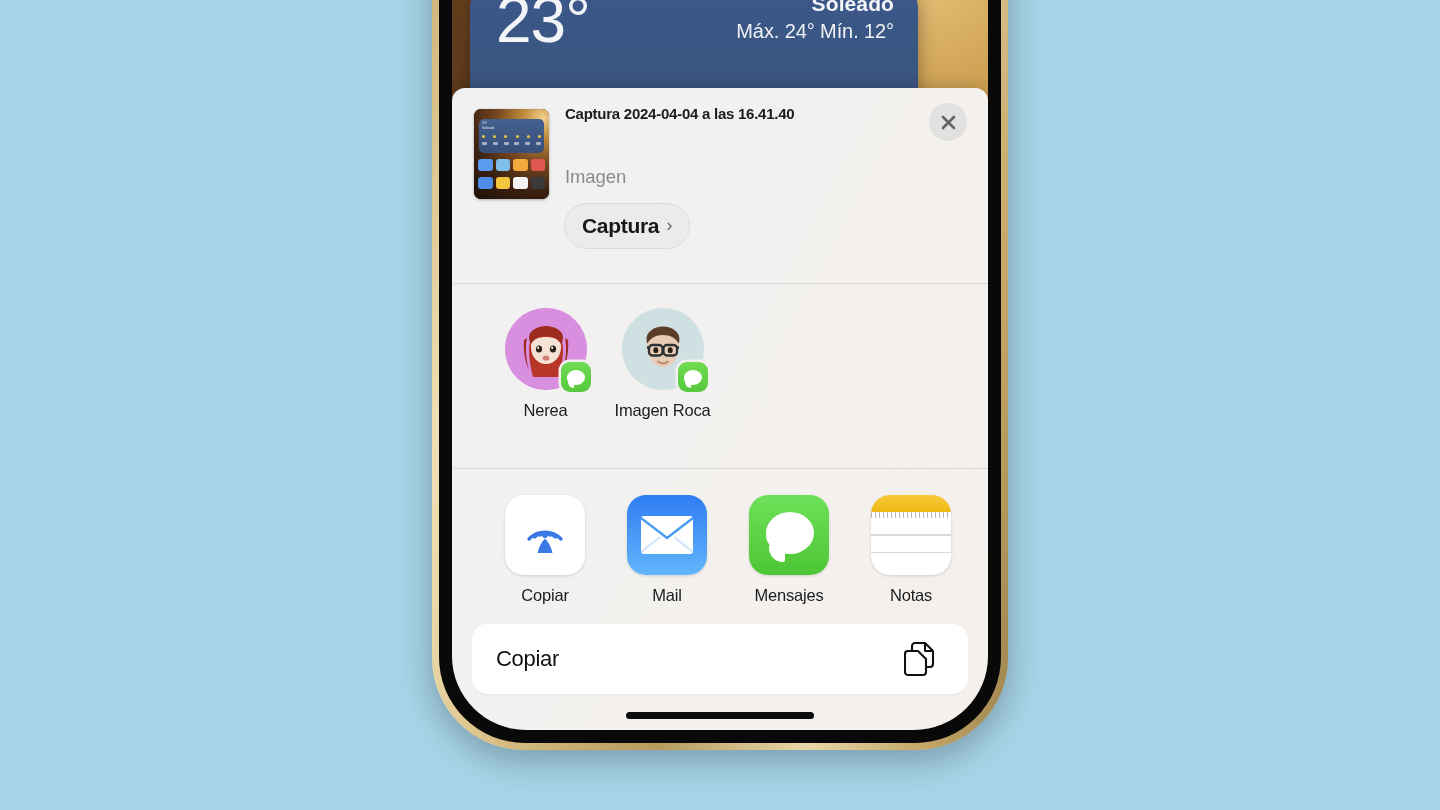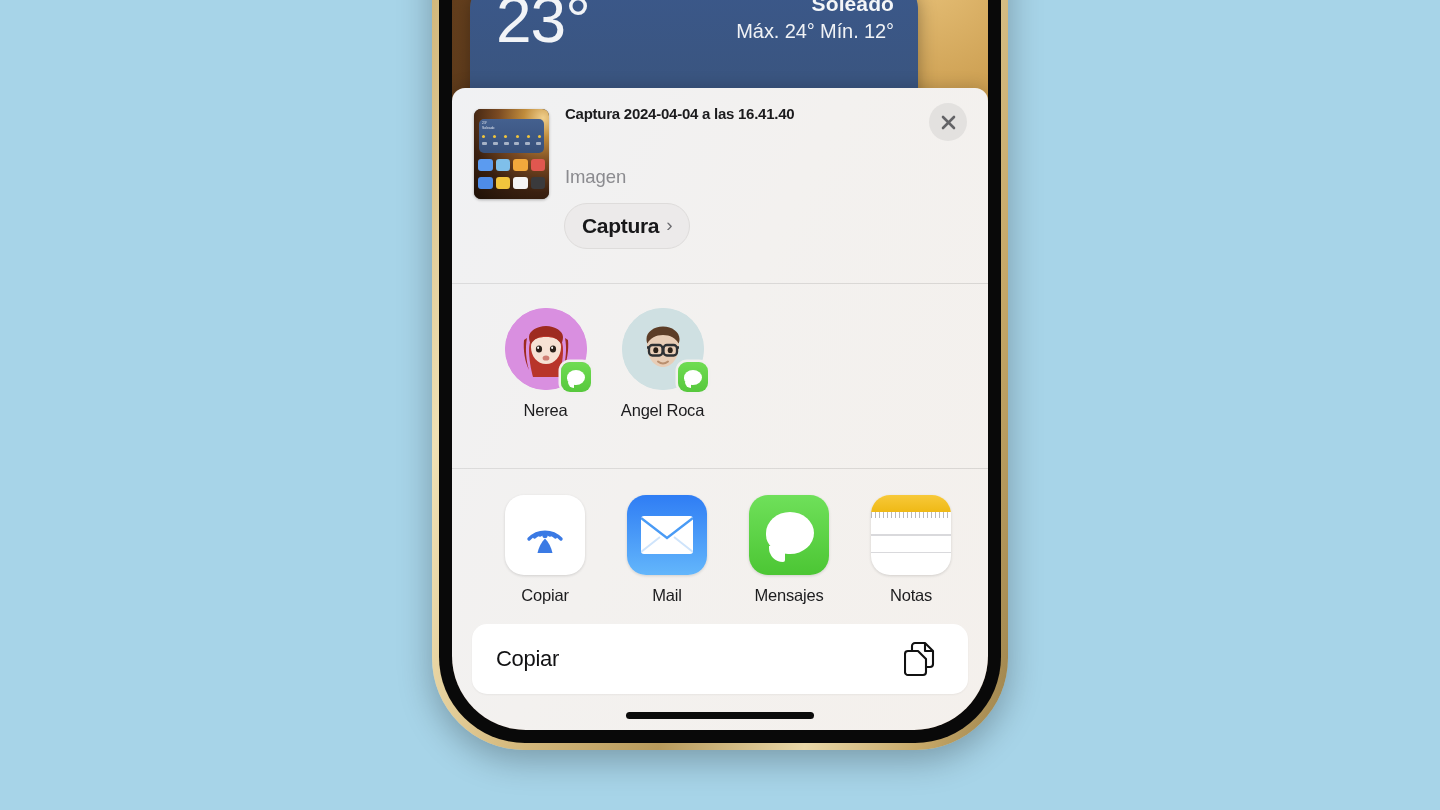--- a/index.html
+++ b/index.html
@@ -488,21 +488,21 @@
                     <line x1="55" y1="39.5" x2="57" y2="39.5" stroke="#2e3134" stroke-width="2.3"></line>
                     <ellipse cx="33.8" cy="42.2" rx="2.5" ry="2.9" fill="#2a2119"></ellipse>
                     <ellipse cx="48.2" cy="42.2" rx="2.5" ry="2.9" fill="#2a2119"></ellipse>
                     <path d="M36 53.5c1.8 1.4 3.3 2 5 2s3.2-.6 5-2" fill="none" stroke="#b98f6e" stroke-width="2" stroke-linecap="round"></path>
                   </svg>
                 </div>
                 <div class="badge">
                     <div class="bub"></div>
                   </div>
               </div>
-              <div class="contact-name">Angel Roca</div>
+              <div class="contact-name">Imagen Roca</div>
             </div>
 
           </div>
 
           <div class="divider"></div>
 
           <div id="apps-row">
 
             <div class="app">
               <div class="app-icon ic-airdrop">

